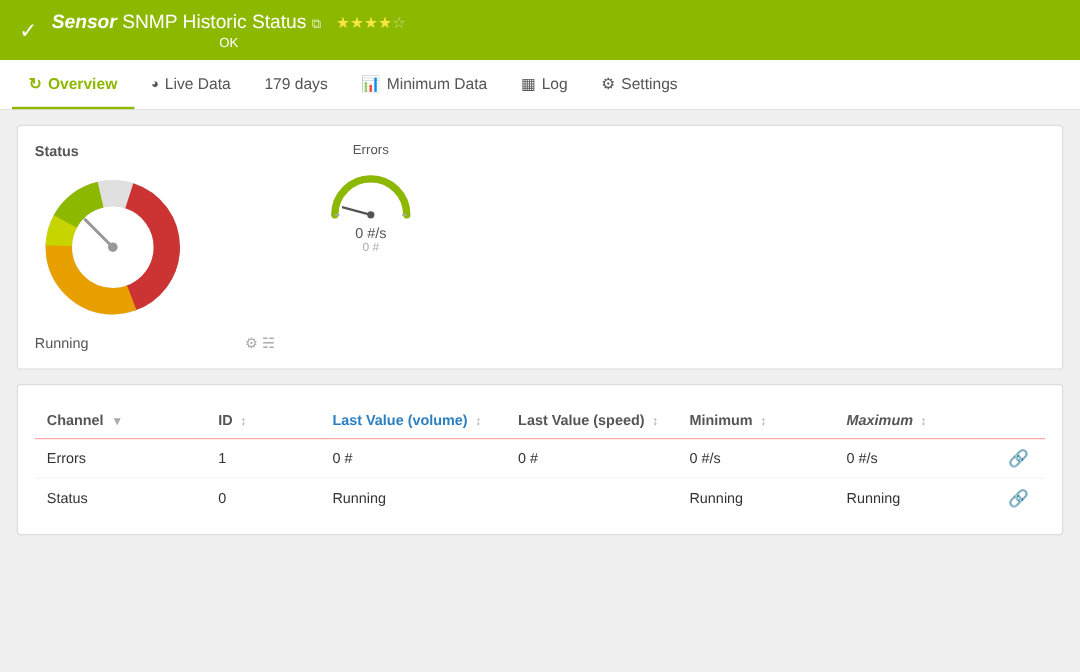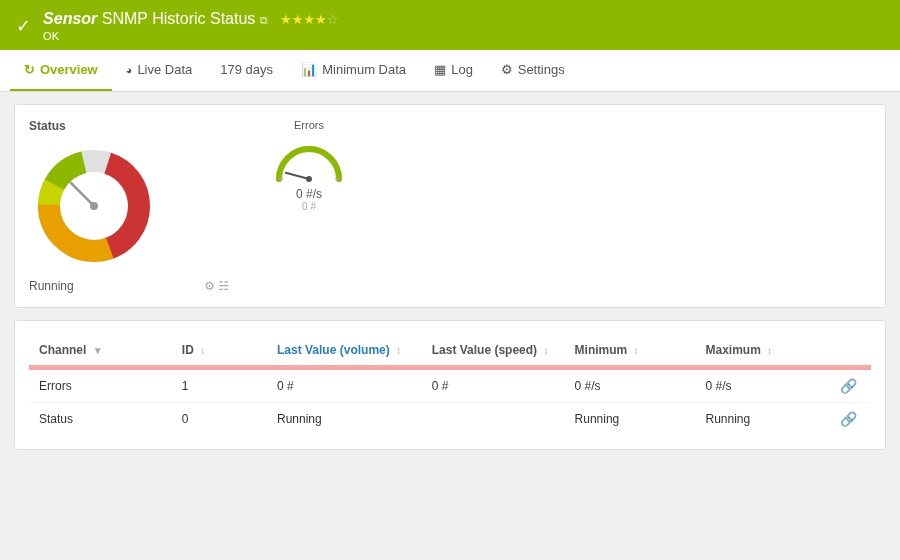--- a/index.html
+++ b/index.html
@@ -20,20 +20,21 @@
     .header-title em {
       font-style: italic;
       font-weight: bold;
       text-align: right;
     }
     .header-status {
       color: white;
       font-size: 11px;
       display: block;
       margin-top: 2px;
+      text-align: center;
     }
 
     
     .tabs {
       background: white;
       display: flex;
       align-items: center;
       border-bottom: 1px solid #ddd;
       padding: 0 10px;
     }
@@ -119,21 +120,21 @@
       background: white;
       border: 1px solid #ddd;
       border-radius: 3px;
       padding: 14px;
     }
     table {
       width: 100%;
       border-collapse: collapse;
     }
     thead tr {
-      border-bottom: 5px solid #fca5a5;
+      border-bottom: 1px solid #fca5a5;
     }
     th {
       text-align: left;
       padding: 8px 10px;
       font-size: 12px;
       color: #555;
       font-weight: bold;
     }
     th .sort-icon {
       color: #aaa;
@@ -152,21 +153,21 @@
     .link-icon {
       color: #666;
       font-size: 14px;
       cursor: pointer;
     }
     .col-channel { width: 120px; }
     .col-id { width: 80px; }
     .col-lastval { width: 130px; color: #2b7ec2; }
     .col-lastspeed { width: 120px; }
     .col-min { width: 110px; }
-    .col-max { width: 110px; }
+    .col-max { width: 110px; font-style: italic; }
     .col-action { width: 30px; text-align: center; }
 
     th.col-lastval { color: #2b7ec2; }
   </style>
 </head>
 <body>
 
 <div class="header">
   <span style="color:white;font-size:18px;">✓</span>
   <div>

